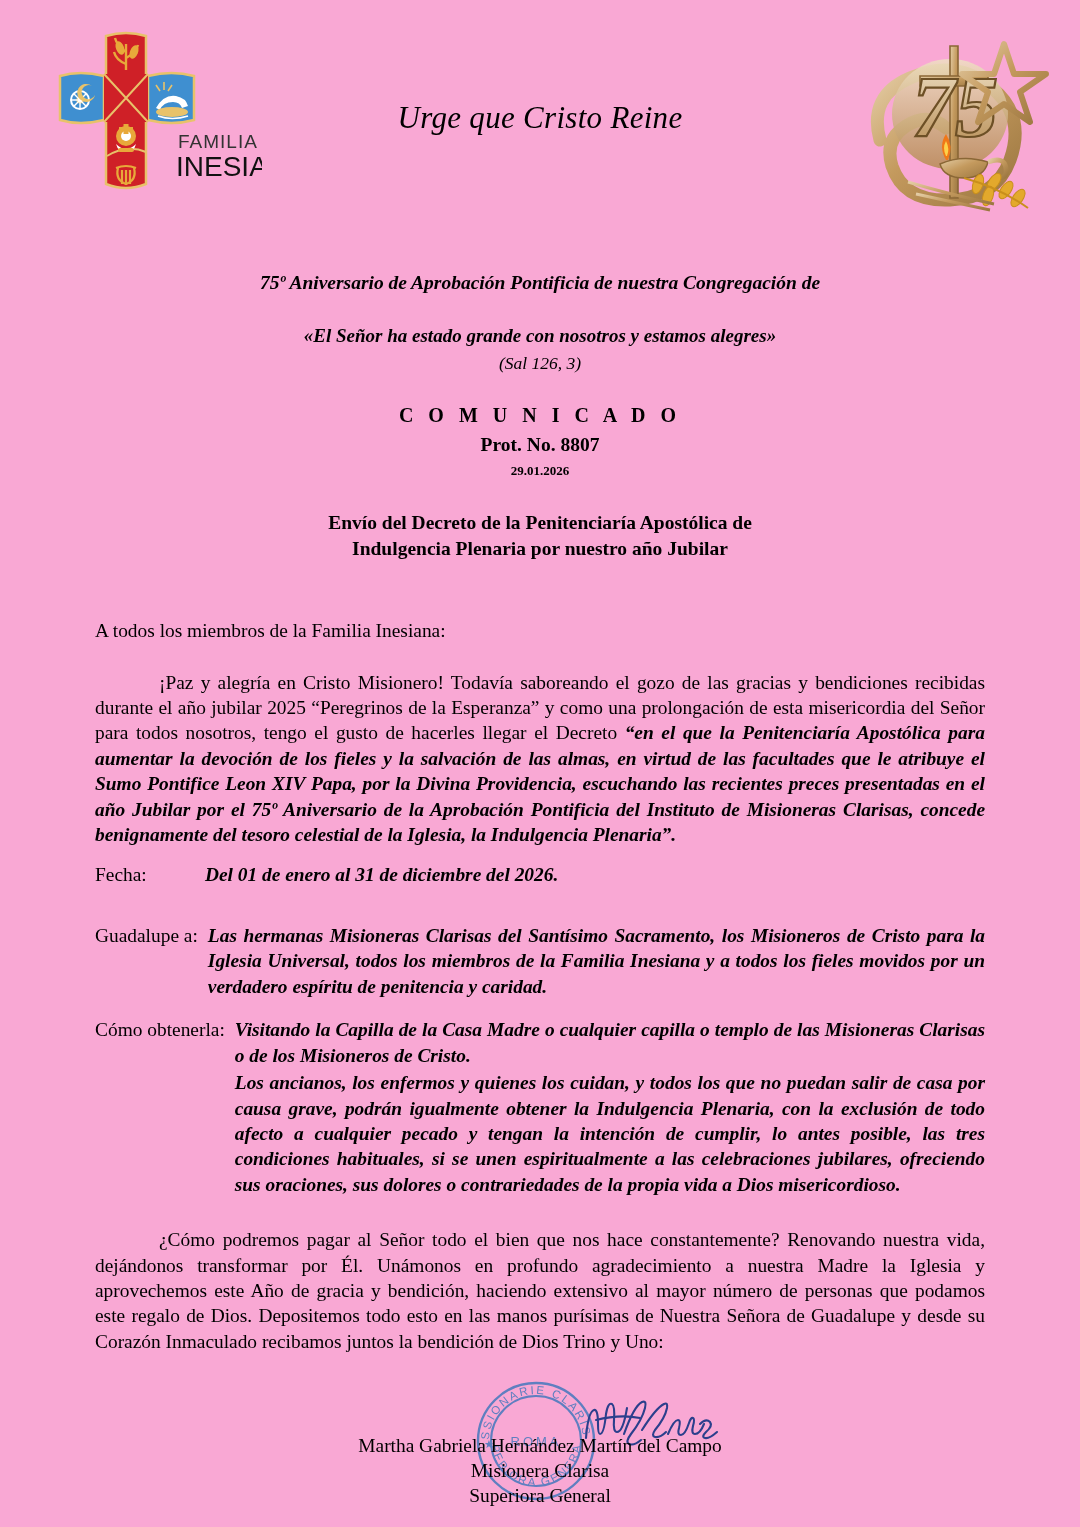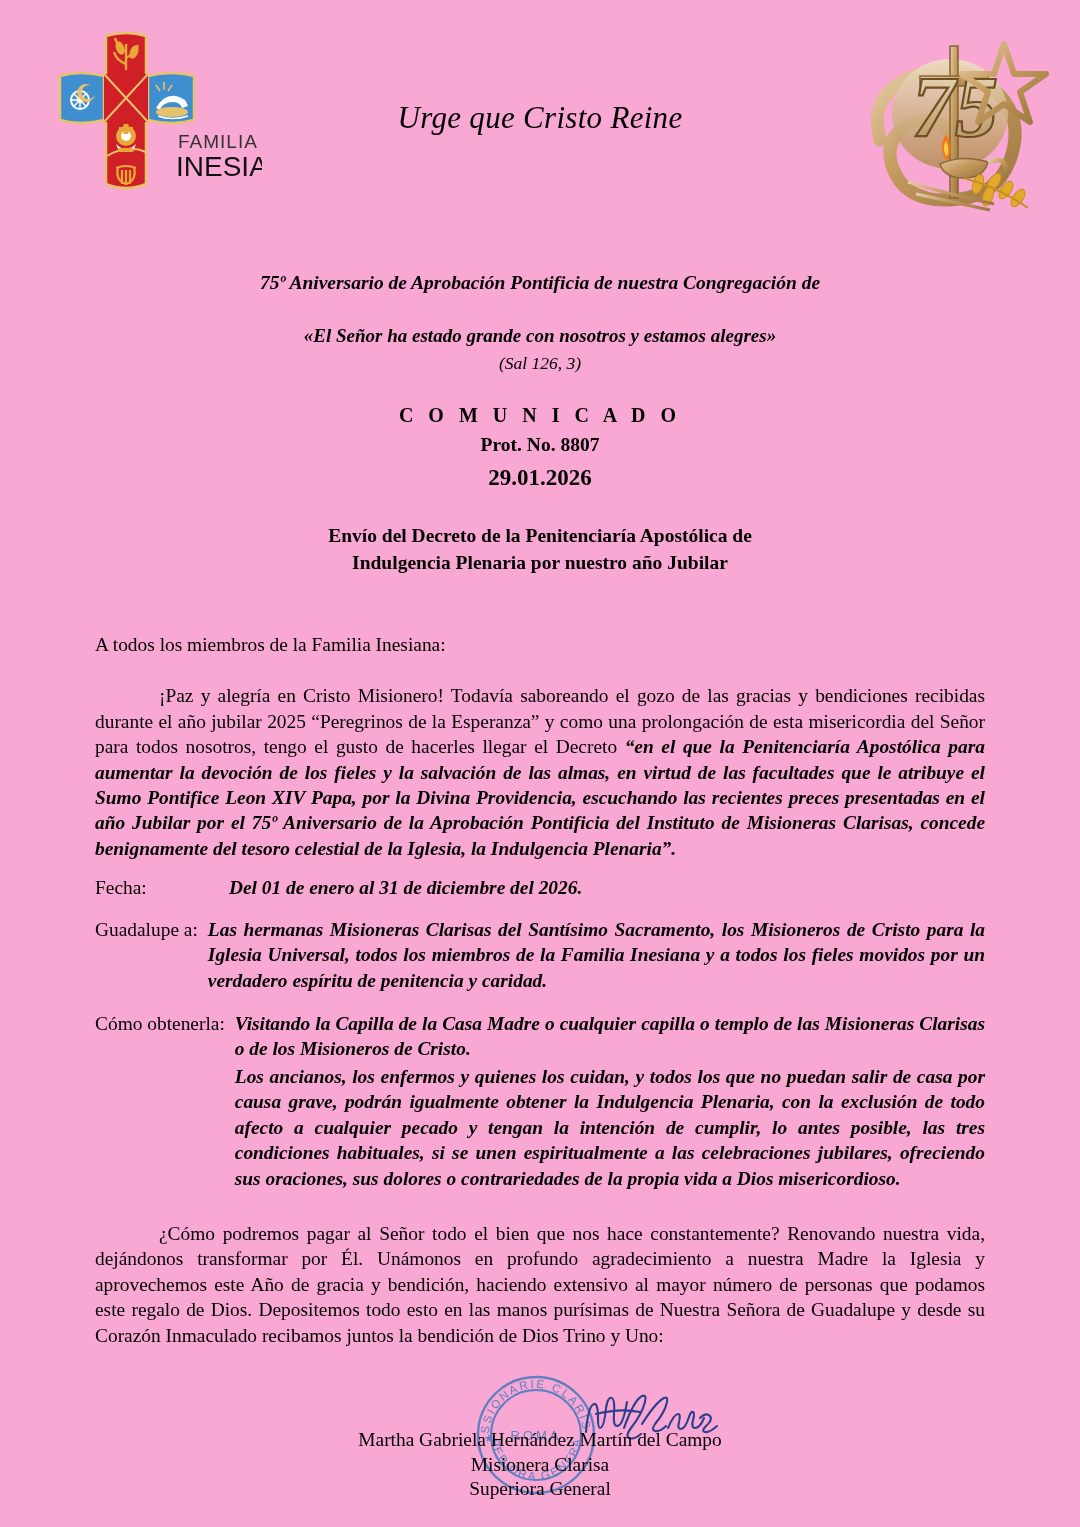--- a/index.html
+++ b/index.html
@@ -81,21 +81,21 @@
   }
   .prot {
     font-weight: bold;
     font-style: normal;
     font-size: 19.5px;
     margin-top: 3px;
   }
   .fecha-doc {
     font-weight: bold;
     font-style: normal;
-    font-size: 23px;
+    font-size: 13px;
     margin-top: 3px;
   }
   .subject {
     margin-top: 30px;
     font-weight: bold;
     font-style: normal;
     font-size: 19.5px;
     line-height: 1.35;
   }
 
@@ -125,21 +125,21 @@
     flex: 0 0 auto;
     white-space: nowrap;
     padding-right: 10px;
   }
   .row .value {
     flex: 1 1 auto;
     font-weight: bold;
     font-style: italic;
     text-align: justify;
   }
-  .row.fecha { margin-bottom: 16px; gap: 24px; }
+  .row.fecha { margin-bottom: 36px; }
   .row.fecha .label { width: 100px; flex: 0 0 100px; }
   .row.dirigida .label { flex: 0 0 auto; }
   .row.obtener .label { flex: 0 0 auto; }
   .value p { margin: 0; }
   .value p + p { margin-top: 0px; }
   .sub-para { margin-top: 2px !important; }
 
   .closing { margin-top: 30px; }
 
   

